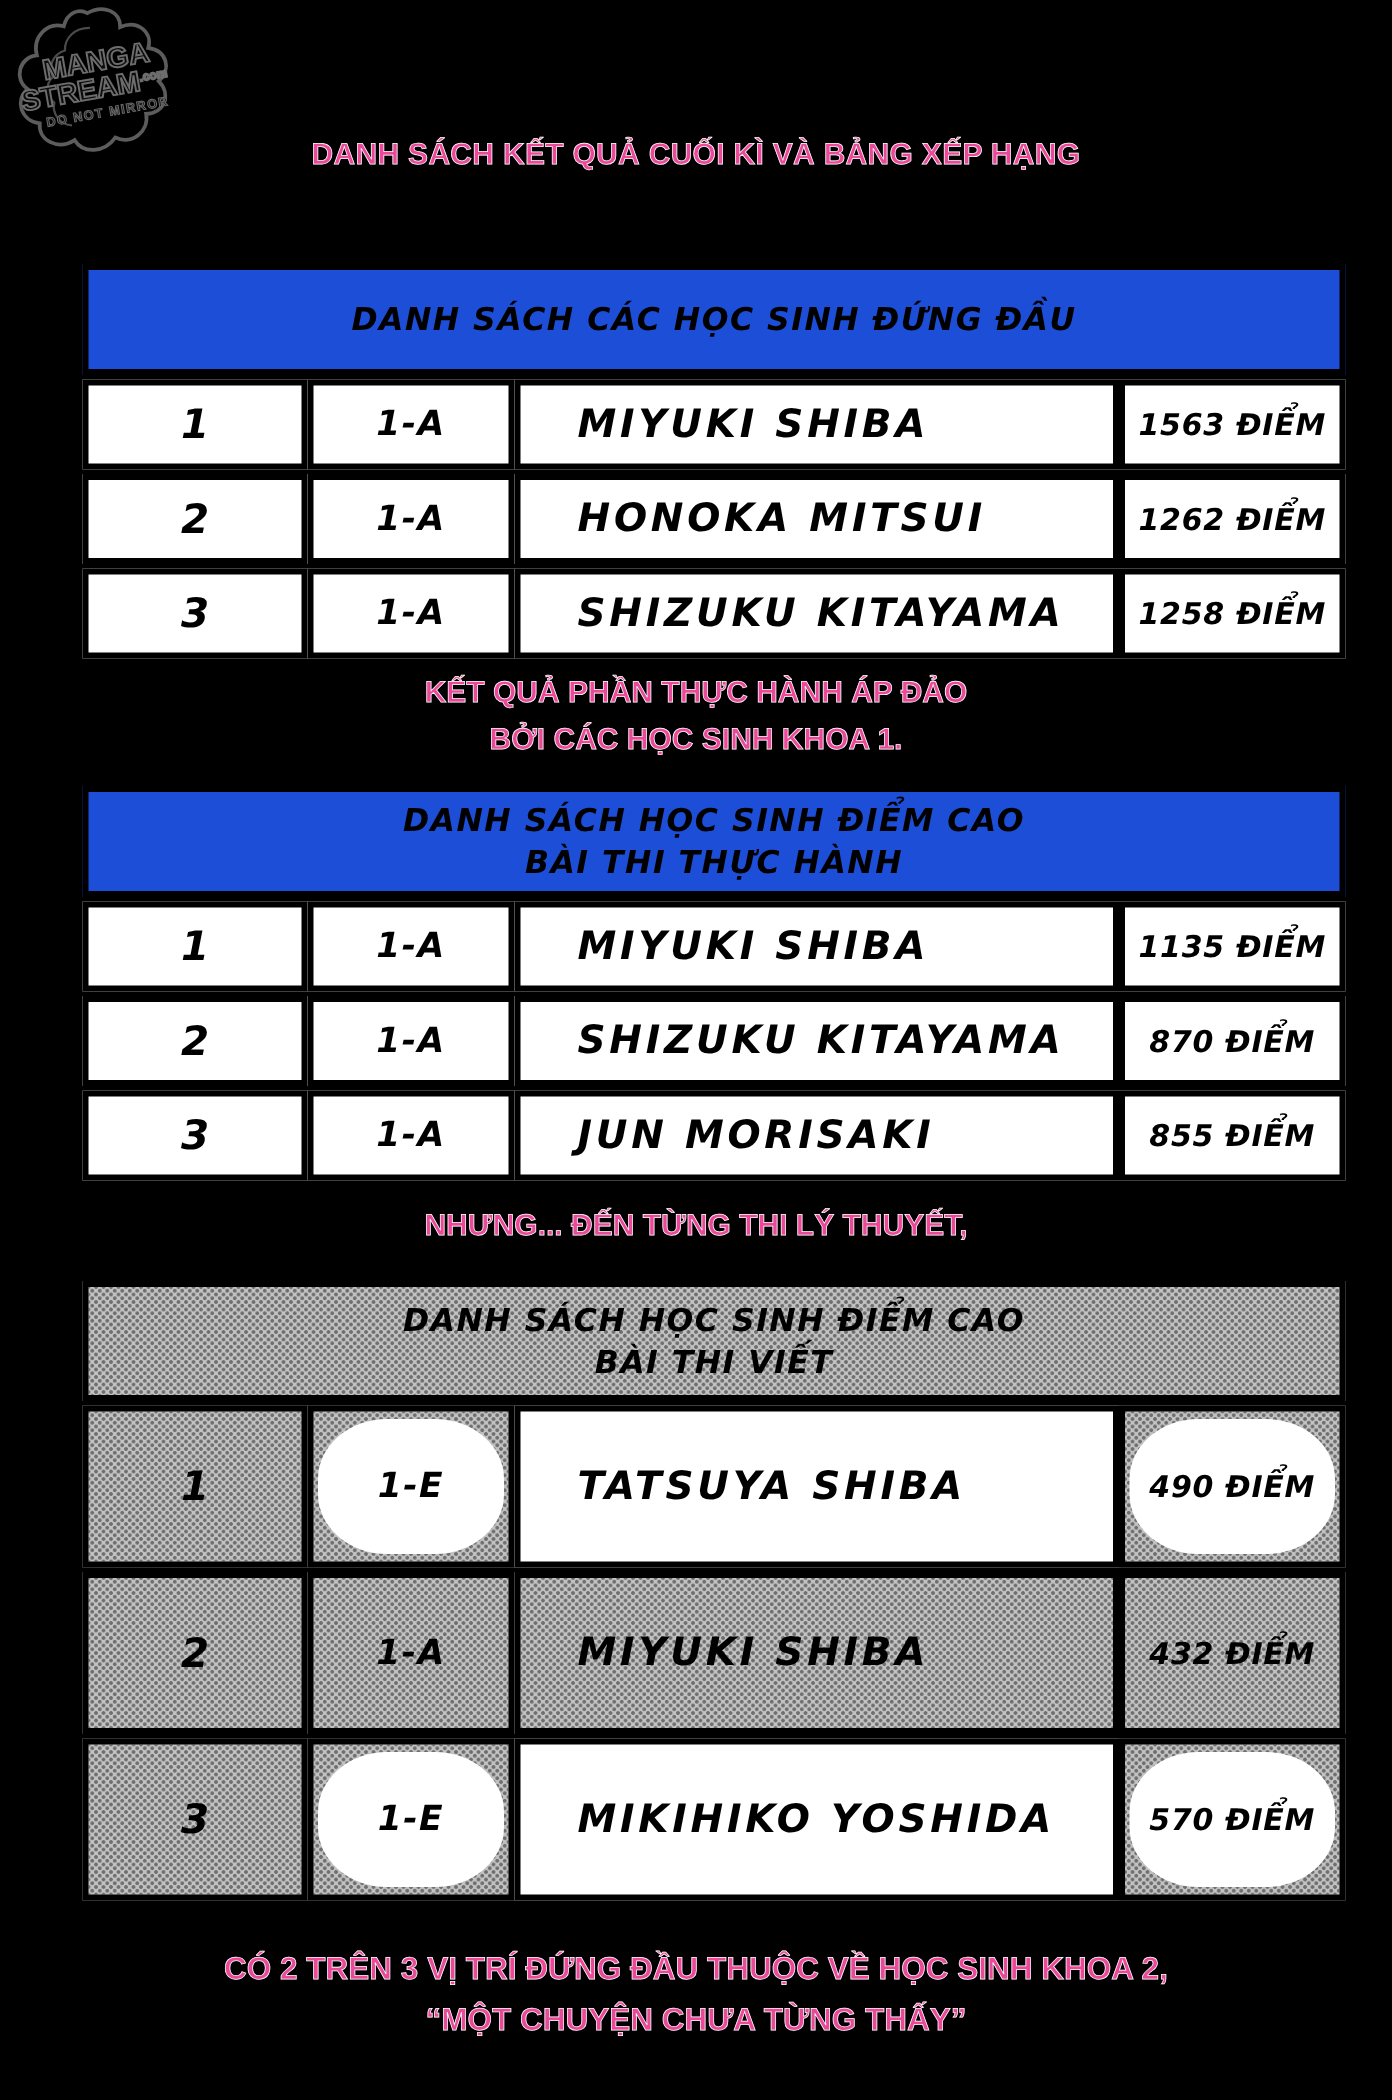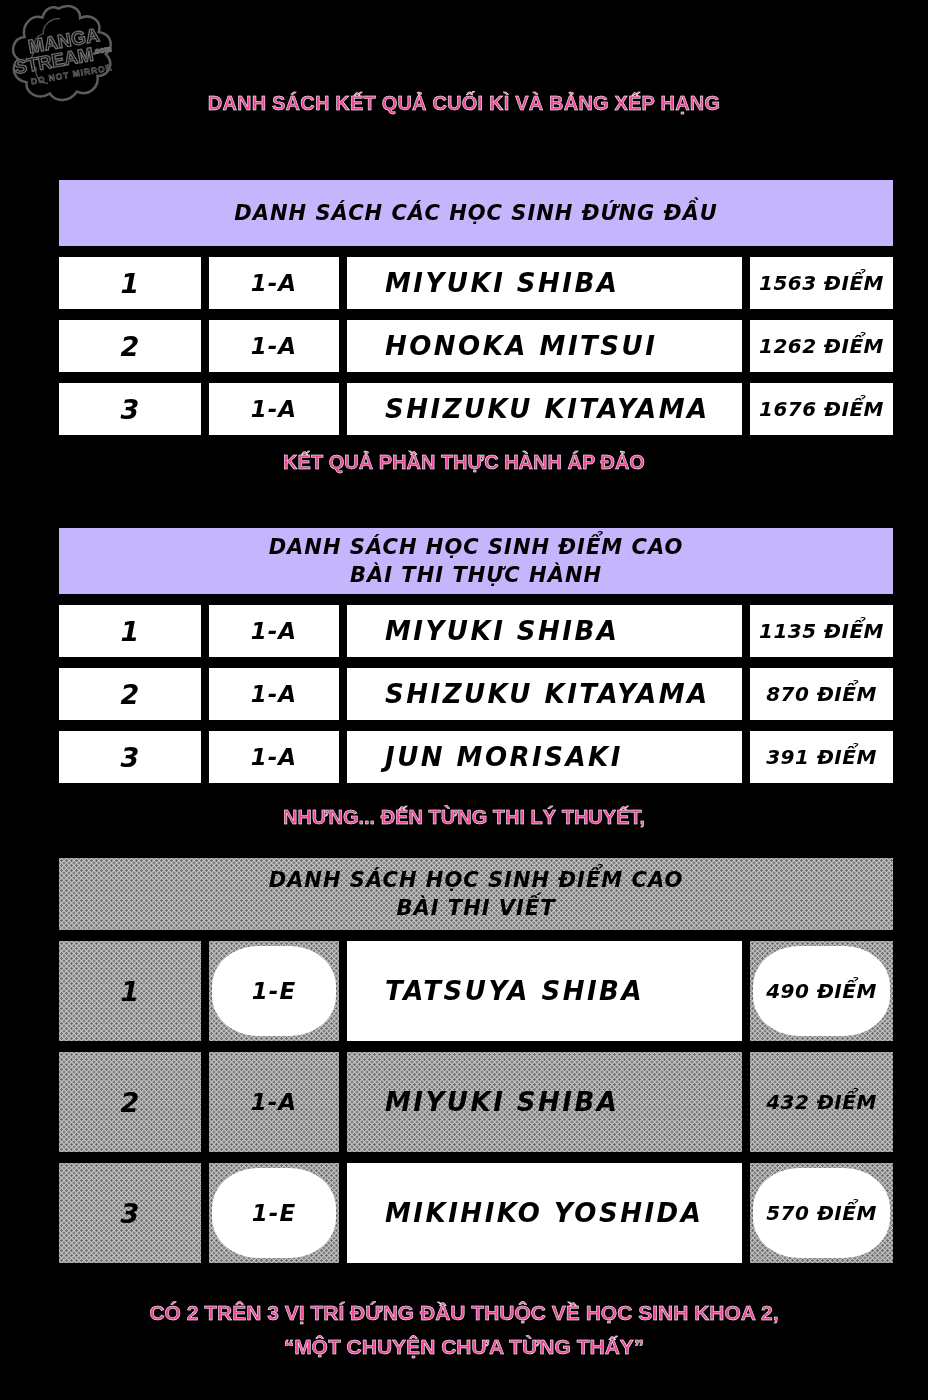--- a/index.html
+++ b/index.html
@@ -21,21 +21,21 @@
     -webkit-text-stroke:0.5px #fff;
   }
   .page-title{top:92px;font-size:20px;letter-spacing:0.2px;}
   .cap1{top:447px;font-size:20px;line-height:31px;}
   .cap2{top:806px;font-size:20px;}
   .cap3{top:1296px;font-size:21px;line-height:34px;}
   
   .rtable{position:absolute;left:55px;width:842px;}
   .t1{top:176px;} .t2{top:524px;} .t3{top:854px;}
   .thead{
-    box-sizing:border-box;border:4px solid #000;background:#c4b5fd;
+    box-sizing:border-box;border:4px solid #000;background:#1d4ed8;
     height:74px;display:flex;flex-direction:column;justify-content:center;align-items:center;
     font-style:italic;font-weight:700;font-size:21px;color:#000;
     letter-spacing:1px;line-height:28px;text-align:center;
   }
   .t3 .thead{height:80px;}
   .trow{display:flex;margin-top:3px;}
   .cell{
     box-sizing:border-box;border:4px solid #000;background:#fff;
     height:60px;display:flex;align-items:center;justify-content:center;
     position:relative;color:#000;font-style:italic;
@@ -117,27 +117,28 @@
     <div class="cell c-rank">
         <span>3</span>
       </div>
     <div class="cell c-class">
         <span>1-A</span>
       </div>
     <div class="cell c-name">
         <span>SHIZUKU KITAYAMA</span>
       </div>
     <div class="cell c-score">
-        <span>1676 ĐIỂM</span>
+        <span>1258 ĐIỂM</span>
       </div>
   </div>
 </div>
 
 <div class="caption cap1">
   <div>KẾT QUẢ PHẦN THỰC HÀNH ÁP ĐẢO</div>
+  <div>BỞI CÁC HỌC SINH KHOA 1.</div>
 </div>
 
 <div class="rtable t2">
   <div class="thead">
     <span>DANH SÁCH HỌC SINH ĐIỂM CAO</span>
     <span>BÀI THI THỰC HÀNH</span>
   </div>
   <div class="trow">
     <div class="cell c-rank">
         <span>1</span>
@@ -170,21 +171,21 @@
     <div class="cell c-rank">
         <span>3</span>
       </div>
     <div class="cell c-class">
         <span>1-A</span>
       </div>
     <div class="cell c-name">
         <span>JUN MORISAKI</span>
       </div>
     <div class="cell c-score">
-        <span>391 ĐIỂM</span>
+        <span>855 ĐIỂM</span>
       </div>
   </div>
 </div>
 
 <div class="caption cap2">NHƯNG... ĐẾN TỪNG THI LÝ THUYẾT,</div>
 
 <div class="rtable t3">
   <div class="thead ht">
     <span>DANH SÁCH HỌC SINH ĐIỂM CAO</span>
     <span>BÀI THI VIẾT</span>

